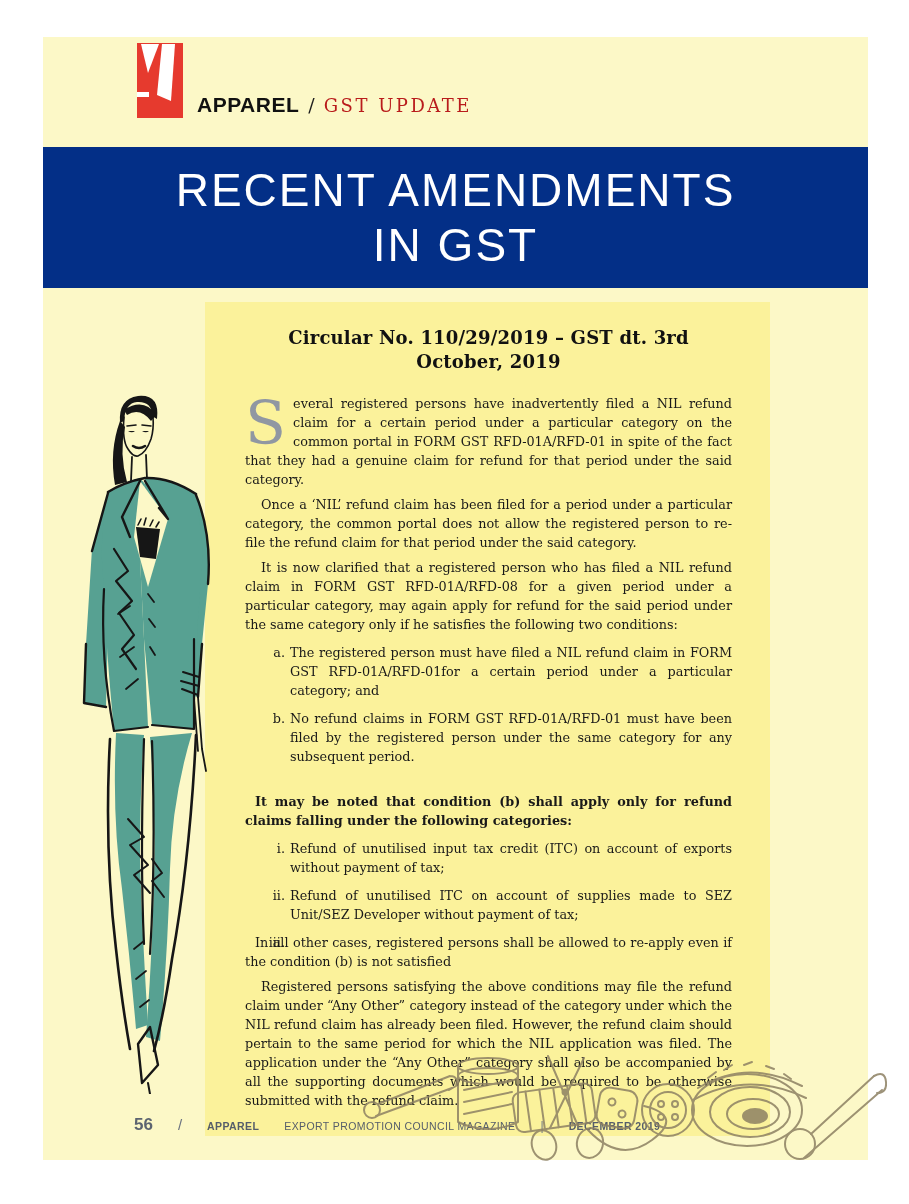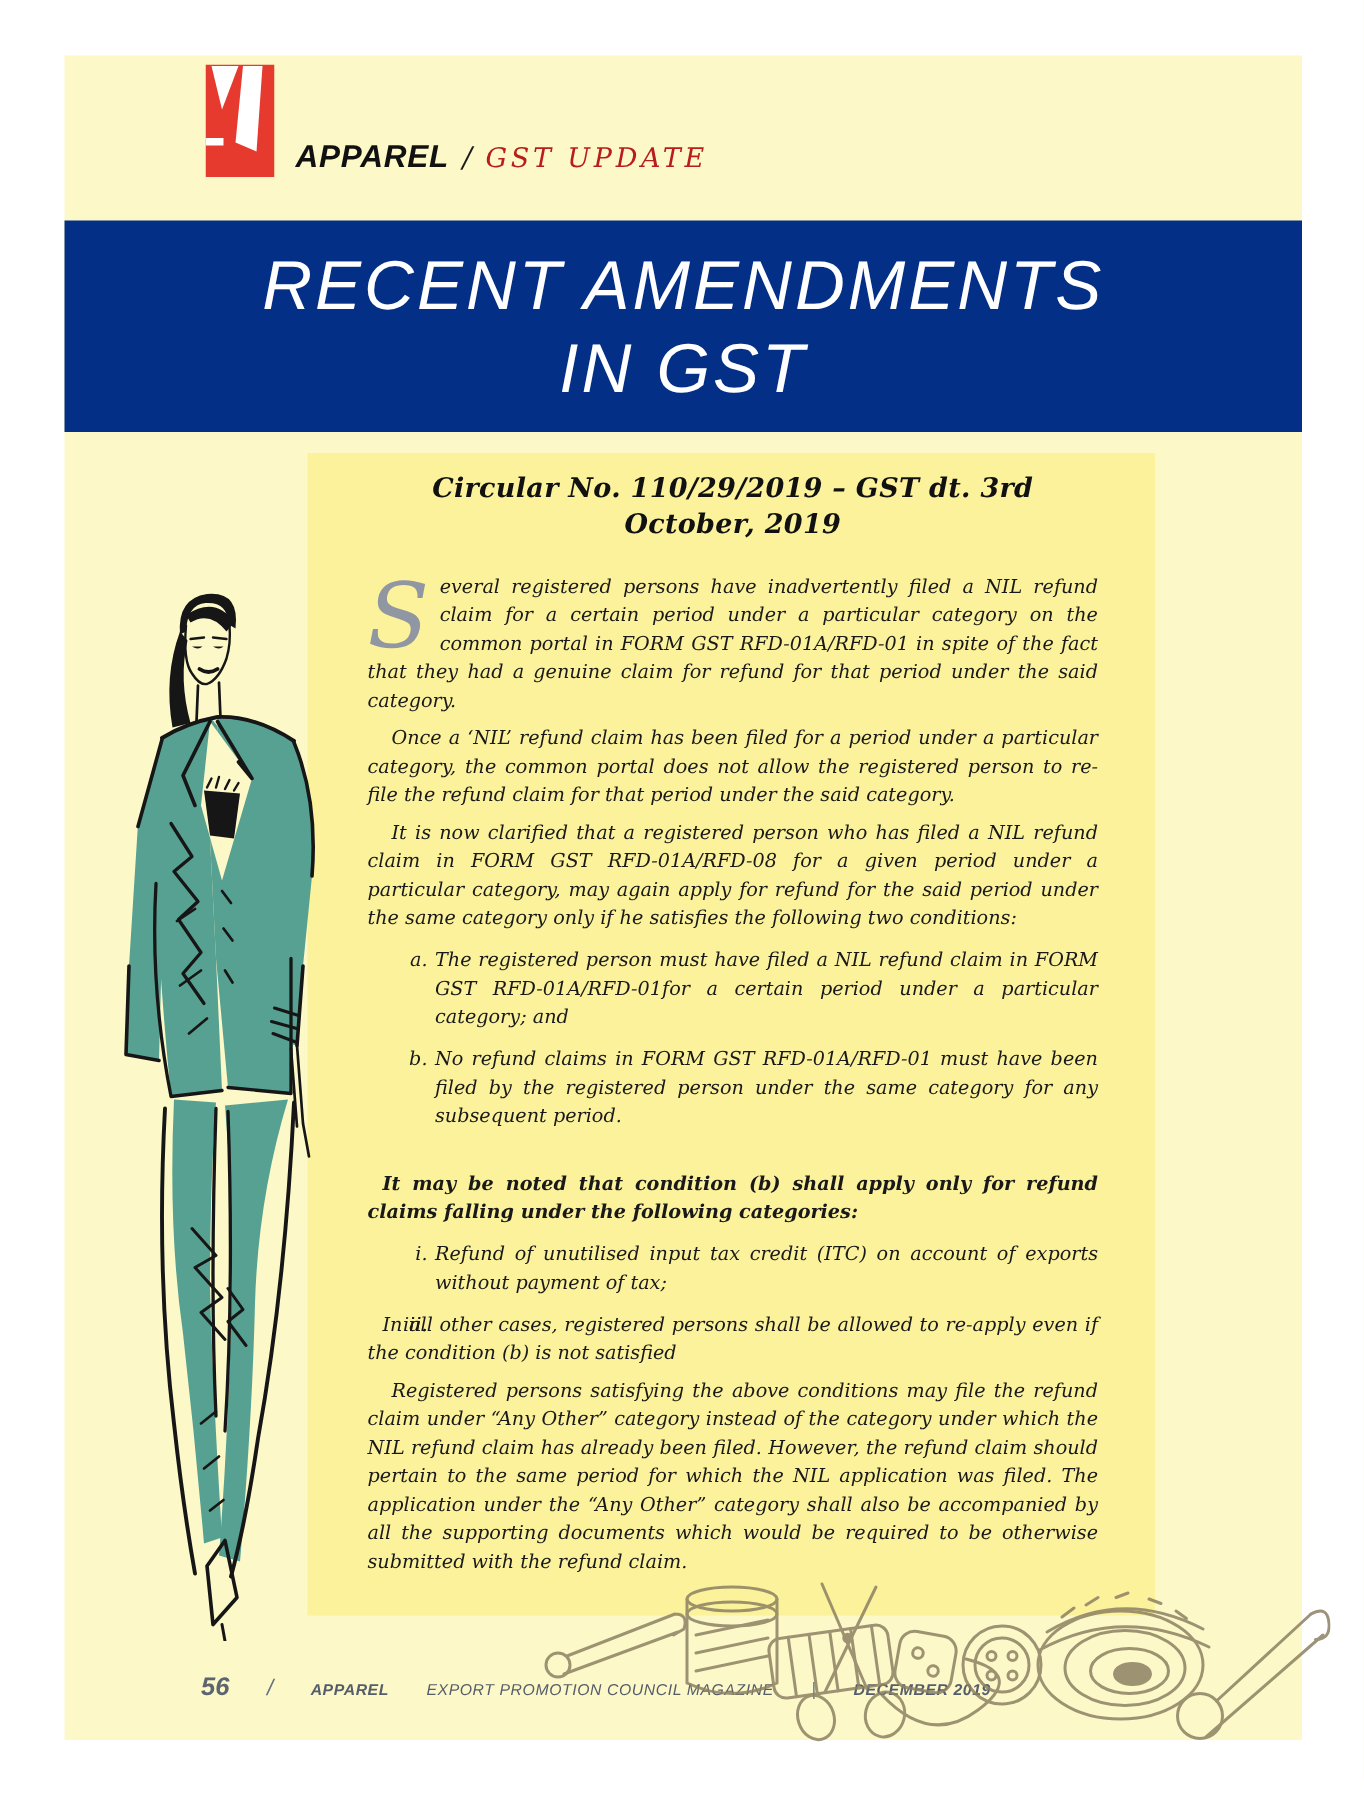--- a/index.html
+++ b/index.html
@@ -1,38 +1,38 @@
 <!DOCTYPE html>
 <html lang="en"><head>
 <meta charset="utf-8">
 <style>
   html,body{margin:0;padding:0;background:#ffffff;}
   body{width:909px;height:1204px;position:relative;font-family:"Liberation Sans",sans-serif;
        -webkit-font-smoothing:antialiased;}
-  .stage{position:absolute;left:0;top:0;width:909px;height:1204px;overflow:hidden;font-style:italic;}
+  .stage{position:absolute;left:0;top:0;width:909px;height:1204px;overflow:hidden;}
 
   
   .page{position:absolute;left:43px;top:37px;width:825px;height:1123px;background:#fcf8c7;}
 
   
   .logo-box{position:absolute;left:94px;top:6px;width:46px;height:75px;}
   .masthead-line{position:absolute;left:154px;top:56px;display:flex;align-items:baseline;gap:9px;white-space:nowrap;}
   .brand-word{font-family:"Liberation Sans",sans-serif;font-weight:700;font-size:21px;letter-spacing:.5px;color:#111;}
   .section-word{font-family:"DejaVu Serif",serif;font-size:18px;letter-spacing:2.5px;color:#b91c1c;}
   .slash-sep{font-family:"DejaVu Serif",serif;font-size:19px;color:#1c1c1c;}
 
   
   .banner{position:absolute;left:0;top:110px;width:825px;height:141px;background:#032f87;
           display:flex;flex-direction:column;align-items:center;justify-content:center;gap:9px;}
   .banner .line{color:#ffffff;font-family:"Liberation Sans",sans-serif;font-weight:400;
                 font-size:46px;letter-spacing:2px;line-height:1;}
 
   
   .panel{position:absolute;left:162px;top:265px;width:565px;min-height:751px;background:#fbf29b;
-         box-sizing:border-box;padding:12px 38px 20px 40px;}
+         box-sizing:border-box;padding:24px 38px 20px 40px;}
   .article{font-family:"DejaVu Serif",serif;font-size:12.8px;line-height:19px;color:#191919;
            text-align:justify;hyphens:auto;}
   .article h2{margin:0 0 20px 0;text-align:center;font-size:18px;line-height:24px;font-weight:700;
               color:#111;font-family:"DejaVu Serif",serif;letter-spacing:.2px;}
   .article p{margin:6px 0;}
   .indent{text-indent:16px;}
   .small-indent{text-indent:10px;}
   .dropcap{float:left;font-family:"DejaVu Serif",serif;font-size:60px;line-height:50px;
            padding:4px 7px 0 0;color:#9097a2;font-weight:400;}
   .cond-list,.cat-list{margin:9px 0 6px 0;}
@@ -97,20 +97,21 @@
 
         <p class="note small-indent">It may be noted that condition (b) shall apply only for refund claims falling under the following categories:</p>
 
         <div class="cat-list">
           <div class="cond-item">
             <span class="marker">i.</span>
             <span>Refund of unutilised input tax credit (ITC) on account of exports without payment of tax;</span>
           </div>
           <div class="cond-item">
             <span class="marker">ii.</span>
+            <span>Refund of unutilised ITC on account of supplies made to SEZ Unit/SEZ Developer without payment of tax;</span>
           </div>
           <div class="cond-item">
             <span class="marker">iii.</span>
           </div>
         </div>
 
         <p class="small-indent">In all other cases, registered persons shall be allowed to re-apply even if the condition (b) is not satisfied</p>
         <p class="indent">Registered persons satisfying the above conditions may file the refund claim under “Any Other” category instead of the category under which the NIL refund claim has already been filed. However, the refund claim should pertain to the same period for which the NIL application was filed. The application under the “Any Other” category shall also be accompanied by all the supporting documents which would be required to be otherwise submitted with the refund claim.</p>
       </div>
     </div>

